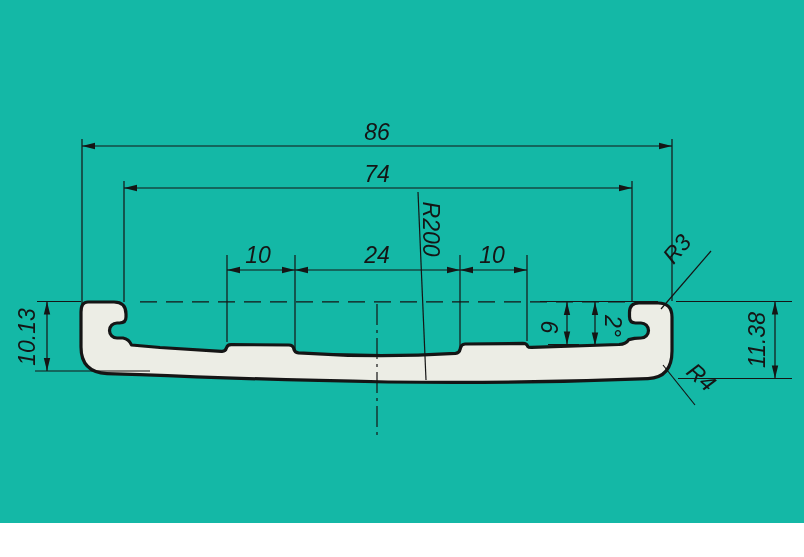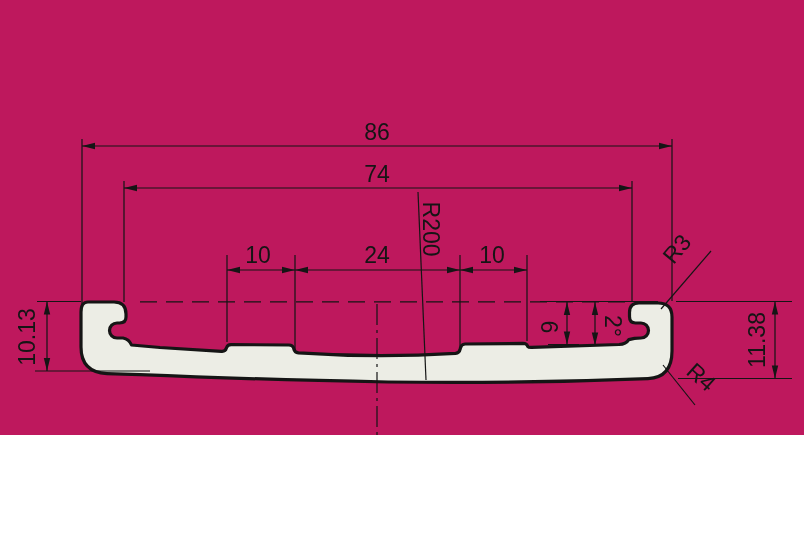--- a/index.html
+++ b/index.html
@@ -1,16 +1,16 @@
 <!DOCTYPE html>
 <html><head>
 <meta charset="utf-8">
 <style>
   html,body{margin:0;padding:0;background:#ffffff;}
-  .canvas-wrap{width:804px;height:435px;position:relative;background:#be185d;overflow:hidden;}
+  .canvas-wrap{width:804px;height:523px;position:relative;background:#14b8a6;overflow:hidden;font-style:italic;}
   svg{display:block;}
   .dim-text{font-family:"Liberation Sans",sans-serif;font-size:23px;fill:#151515;}
   .thin{stroke:#151515;stroke-width:1.2;fill:none;}
   .arrow{fill:#151515;stroke:none;}
   .outline{stroke:#151515;stroke-width:3.2;stroke-linejoin:round;}
 </style>
 </head>
 <body>
 
 <div class="canvas-wrap">

